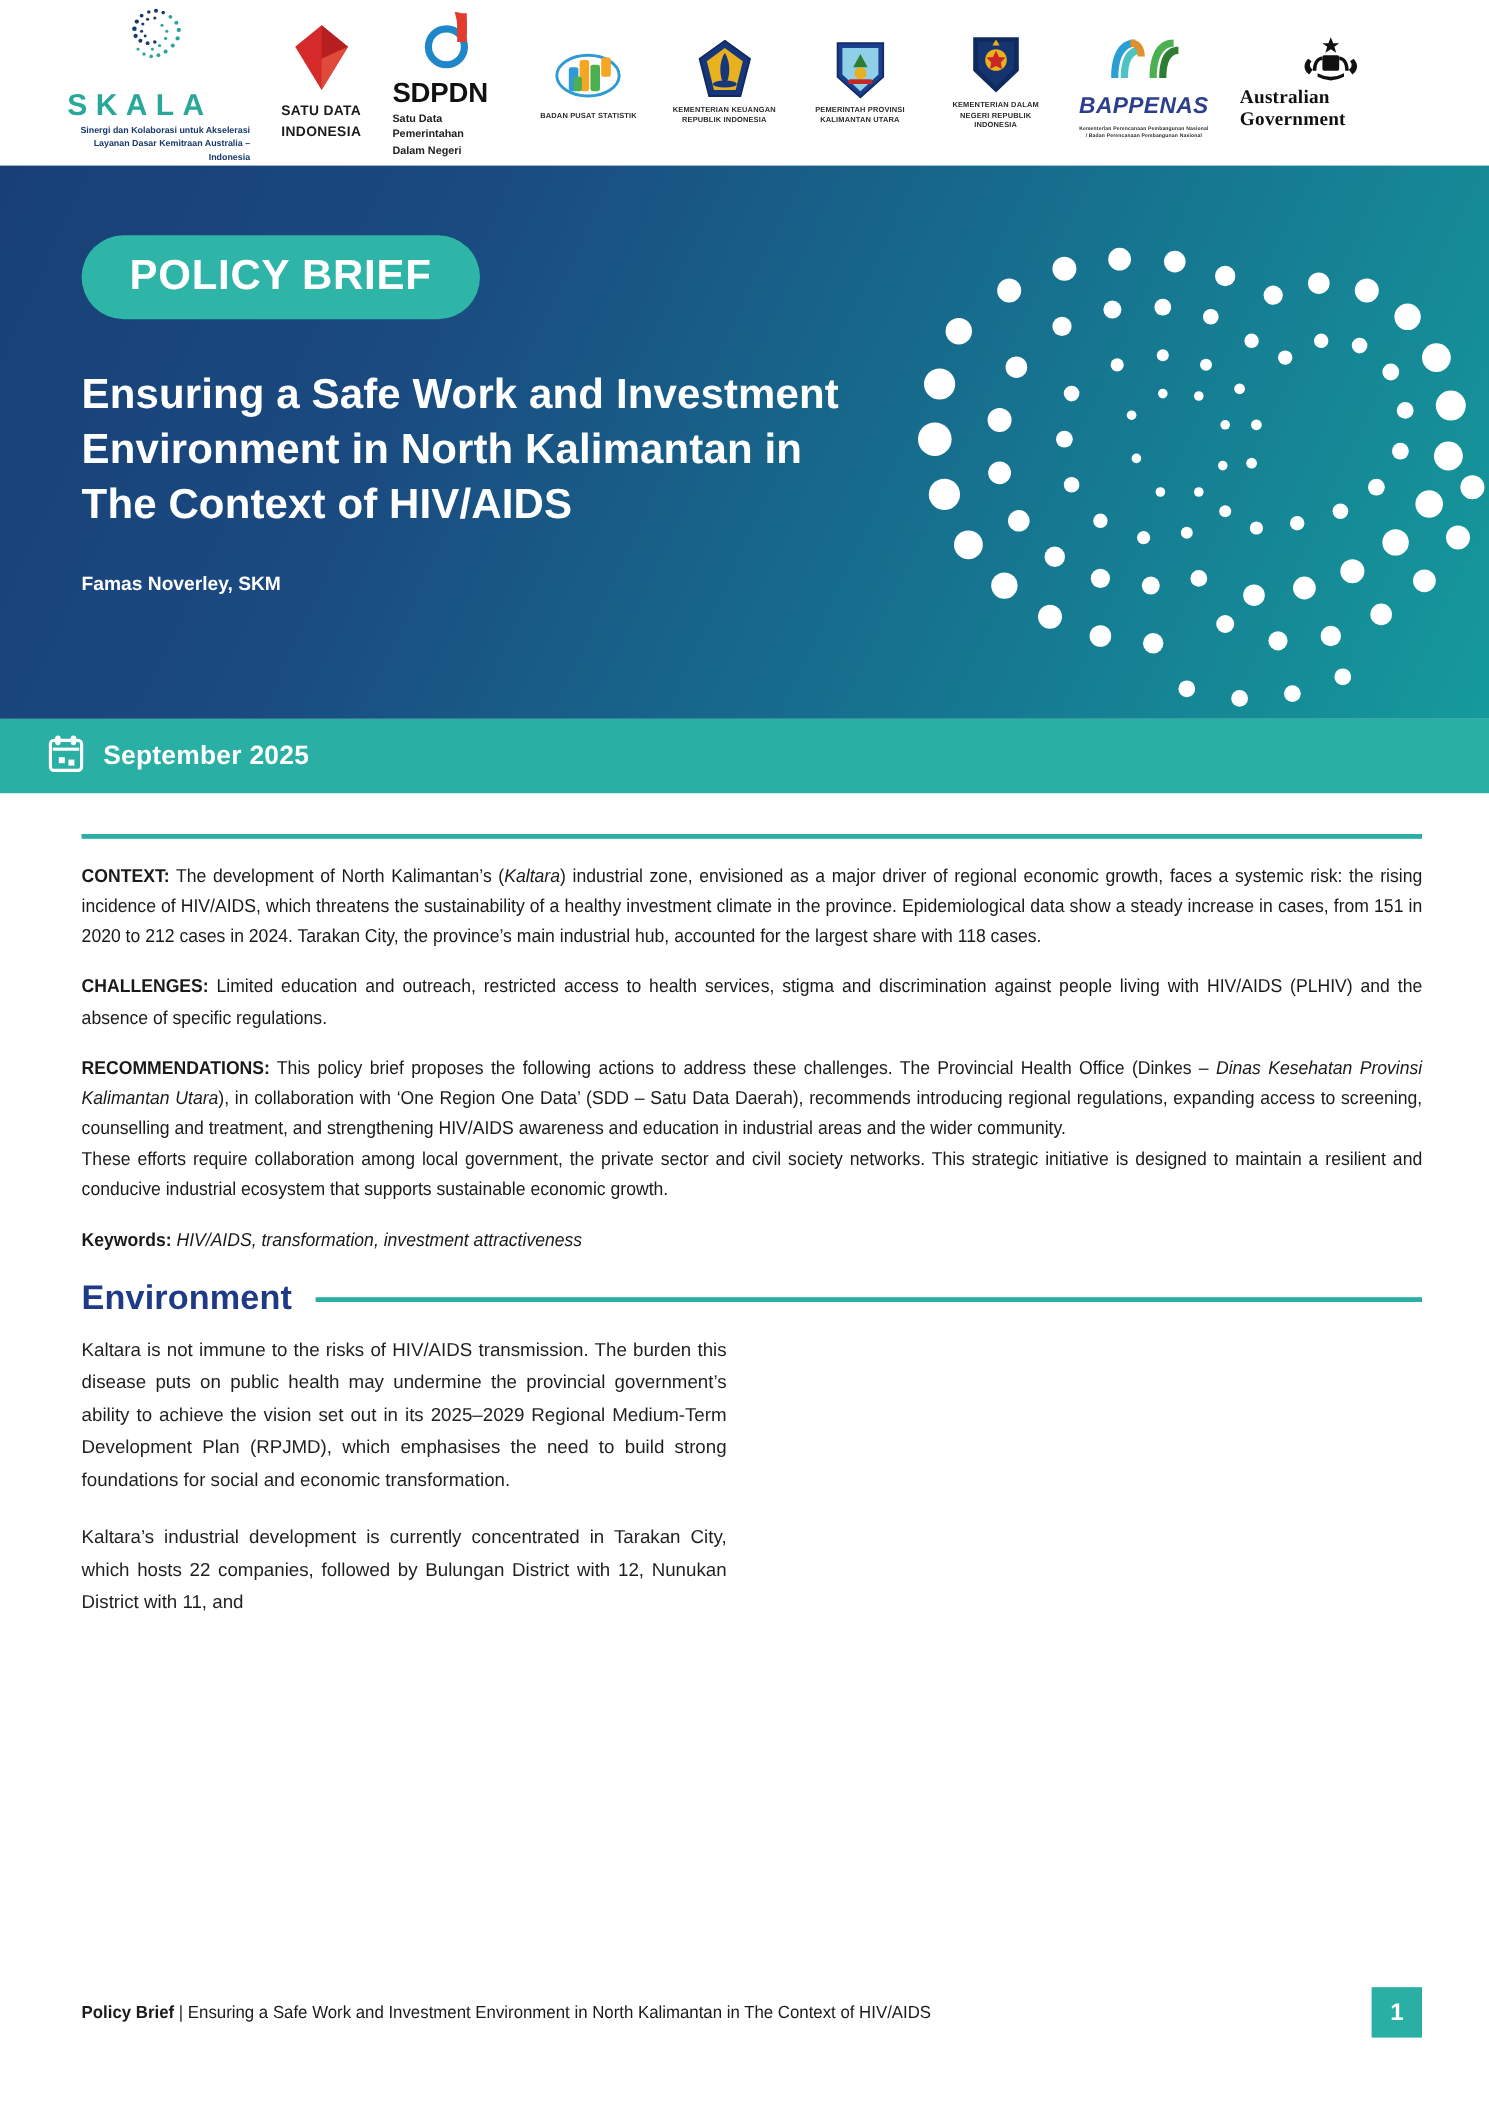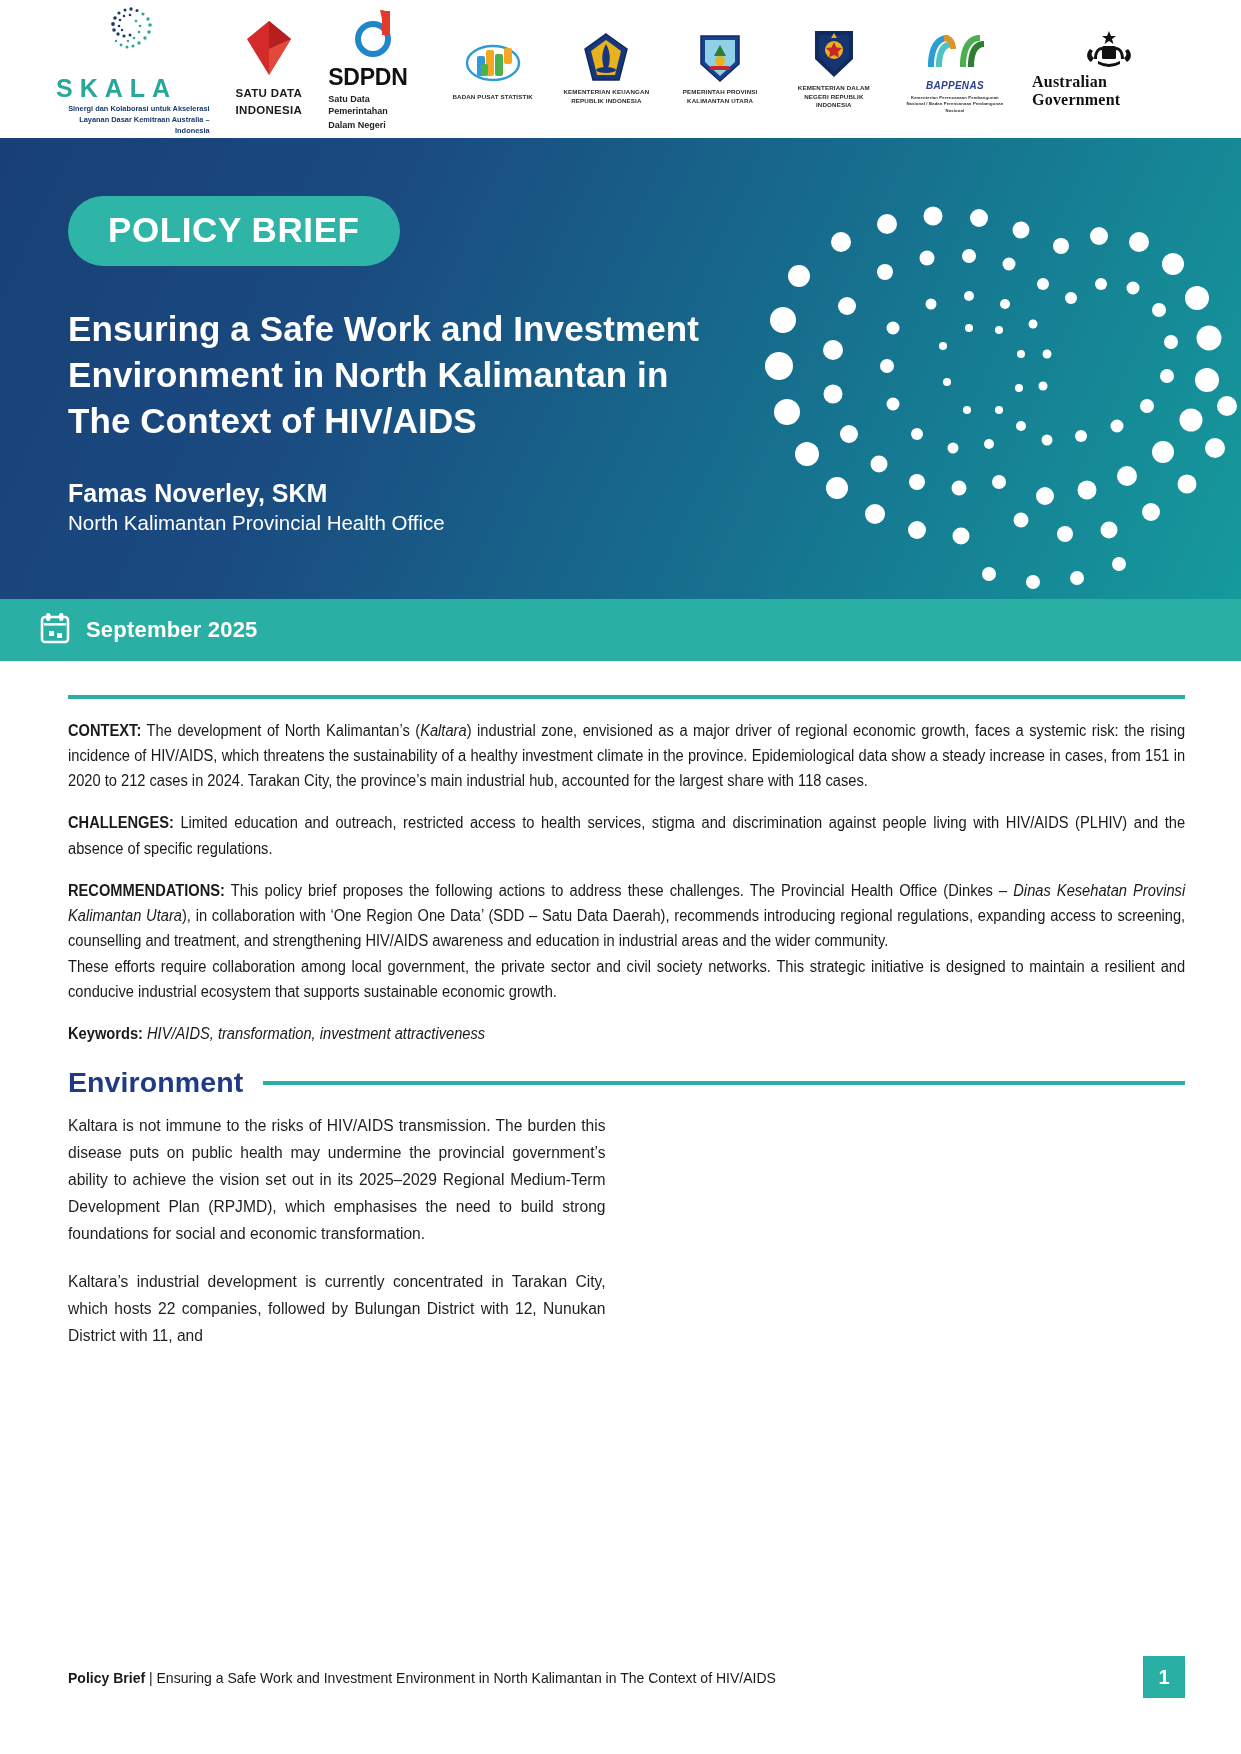--- a/index.html
+++ b/index.html
@@ -48,21 +48,21 @@
   .sdpdn-sub{font-size:9px;color:#222;font-weight:600;line-height:1.35;margin-top:2px;}
 
   
   .emb{display:flex;flex-direction:column;align-items:center;gap:4px;width:96px;}
   .emb-mark{height:52px;display:flex;align-items:center;justify-content:center;}
   .emb-cap{
     font-size:6.2px;font-weight:700;color:#2b2b2b;text-align:center;
     line-height:1.45;letter-spacing:.15px;
   }
   .emb-cap.small{font-size:4.2px;font-weight:600;}
-  .bappenas-word{font-size:10px;font-style:italic;font-weight:700;color:#2b3f8c;letter-spacing:.3px;}
+  .bappenas-word{font-size:19px;font-style:italic;font-weight:700;color:#2b3f8c;letter-spacing:.3px;}
 
   .aus{display:flex;flex-direction:column;align-items:center;gap:2px;}
   .aus-crest{height:42px;}
   .aus-txt{font-family:"Liberation Serif",serif;font-size:16px;font-weight:700;color:#111;letter-spacing:.2px;}
 
   
   .hero{
     position:relative;
     height:461px;
     background:linear-gradient(115deg,#184076 0%,#1a4a80 28%,#166f8e 62%,#159a9c 100%);
@@ -72,21 +72,21 @@
   .pill{
     display:inline-block;background:#2fb5a8;color:#fff;
     font-size:35px;font-weight:700;letter-spacing:.6px;
     padding:14px 40px 16px 40px;border-radius:40px;
   }
   .hero-title{
     margin-top:40px;
     color:#fff;font-size:35px;font-weight:700;line-height:1.32;
     max-width:640px;letter-spacing:.1px;
   }
-  .hero-author{margin-top:34px;color:#fff;font-size:25px;font-weight:700;}
+  .hero-author{margin-top:34px;color:#fff;font-size:16px;font-weight:700;}
   .hero-org{margin-top:3px;color:#fff;font-size:20.5px;font-weight:400;}
   .hero-dots{position:absolute;top:0;right:0;width:520px;height:461px;z-index:1;}
 
   
   .datebar{
     height:62px;background:#2aafa4;display:flex;align-items:center;
     padding-left:40px;box-sizing:border-box;gap:16px;
   }
   .date-text{color:#fff;font-size:22px;font-weight:700;letter-spacing:.2px;}
 
@@ -400,21 +400,20 @@
         <circle cx="312" cy="444" r="7"></circle>
         <circle cx="356" cy="440" r="7"></circle>
       <circle cx="398" cy="426" r="7"></circle>
     </g>
   </svg>
 
   <div class="hero-inner">
     <div class="pill">POLICY BRIEF</div>
     <div class="hero-title">Ensuring a Safe Work and Investment Environment in North Kalimantan in The Context of HIV/AIDS</div>
     <div class="hero-author">Famas Noverley, SKM</div>
-    <div class="hero-org">North Kalimantan Provincial Health Office</div>
   </div>
 </div>
 
 <div class="datebar">
   <span>
     <svg width="30" height="32" viewBox="0 0 30 32">
       <rect x="2" y="5" width="26" height="25" rx="3" fill="none" stroke="#ffffff" stroke-width="2.6"></rect>
       <rect x="6" y="1" width="4.5" height="8" rx="2.2" fill="#ffffff"></rect>
       <rect x="19" y="1" width="4.5" height="8" rx="2.2" fill="#ffffff"></rect>
       <rect x="4" y="11" width="22" height="2.6" fill="#ffffff"></rect>

